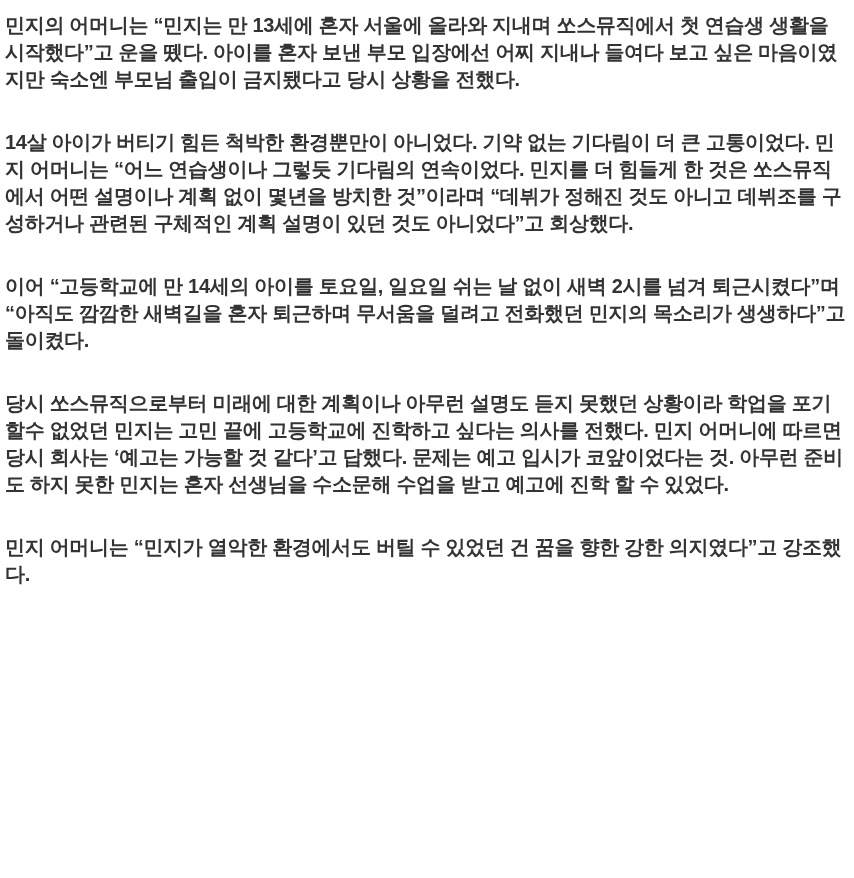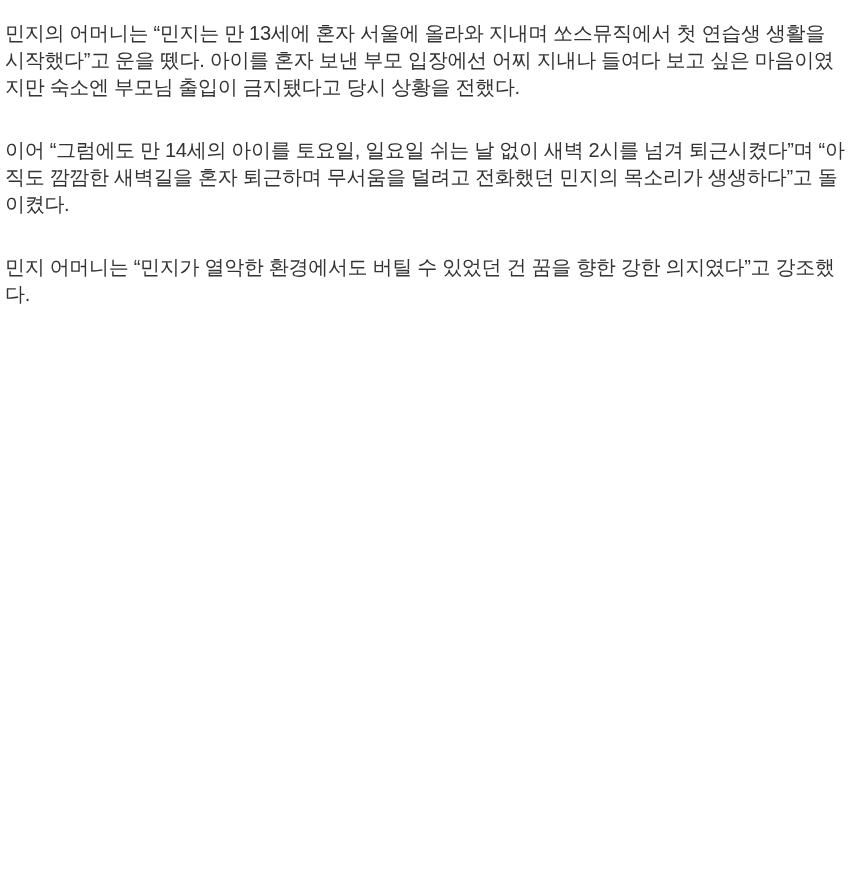--- a/index.html
+++ b/index.html
@@ -14,26 +14,29 @@
     padding: 4px 6px 10px 5px;
     font-family: "Liberation Sans", "DejaVu Sans", sans-serif;
     font-size: 20px;
     line-height: 27px;
     color: #333333;
     letter-spacing: -0.3px;
     word-break: break-all;
     overflow-wrap: break-word;
   }
   .article-body p {
-    margin: 16px 0 36px 0;
+    margin: 8px 0 36px 0;
+    font-weight: bold;
   }
   .article-body p:last-child {
     margin-bottom: 0;
   }
 </style>
 </head>
 <body>
 
 <div class="article-body">
   <p>민지의 어머니는 “민지는 만 13세에 혼자 서울에 올라와 지내며 쏘스뮤직에서 첫 연습생 생활을 시작했다”고 운을 뗐다. 아이를 혼자 보낸 부모 입장에선 어찌 지내나 들여다 보고 싶은 마음이였지만 숙소엔 부모님 출입이 금지됐다고 당시 상황을 전했다.</p>
-  <p>이어 “그럼에도 만 14세의 아이를 토요일, 일요일 쉬는 날 없이 새벽 2시를 넘겨 퇴근시켰다”며 “아직도 깜깜한 새벽길을 혼자 퇴근하며 무서움을 덜려고 전화했던 민지의 목소리가 생생하다”고 돌이켰다.</p>
+  <p>14살 아이가 버티기 힘든 척박한 환경뿐만이 아니었다. 기약 없는 기다림이 더 큰 고통이었다. 민지 어머니는 “어느 연습생이나 그렇듯 기다림의 연속이었다. 민지를 더 힘들게 한 것은 쏘스뮤직에서 어떤 설명이나 계획 없이 몇년을 방치한 것”이라며 “데뷔가 정해진 것도 아니고 데뷔조를 구성하거나 관련된 구체적인 계획 설명이 있던 것도 아니었다”고 회상했다.</p>
+  <p>이어 “고등학교에 만 14세의 아이를 토요일, 일요일 쉬는 날 없이 새벽 2시를 넘겨 퇴근시켰다”며 “아직도 깜깜한 새벽길을 혼자 퇴근하며 무서움을 덜려고 전화했던 민지의 목소리가 생생하다”고 돌이켰다.</p>
+  <p>당시 쏘스뮤직으로부터 미래에 대한 계획이나 아무런 설명도 듣지 못했던 상황이라 학업을 포기할수 없었던 민지는 고민 끝에 고등학교에 진학하고 싶다는 의사를 전했다. 민지 어머니에 따르면 당시 회사는 ‘예고는 가능할 것 같다’고 답했다. 문제는 예고 입시가 코앞이었다는 것. 아무런 준비도 하지 못한 민지는 혼자 선생님을 수소문해 수업을 받고 예고에 진학 할 수 있었다.</p>
   <p>민지 어머니는 “민지가 열악한 환경에서도 버틸 수 있었던 건 꿈을 향한 강한 의지였다”고 강조했다.</p>
 </div>
 
 </body></html>

